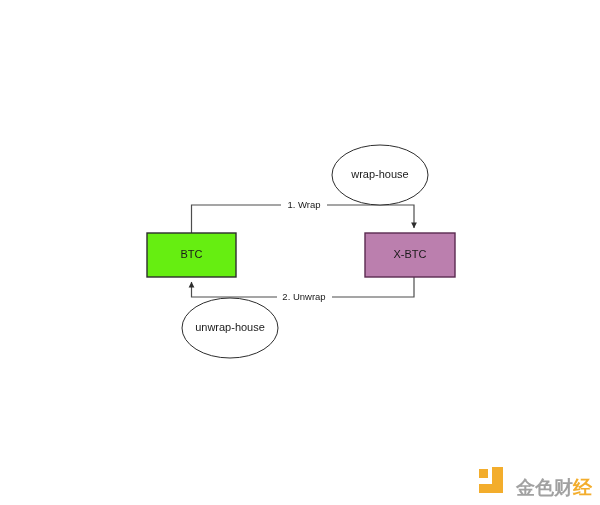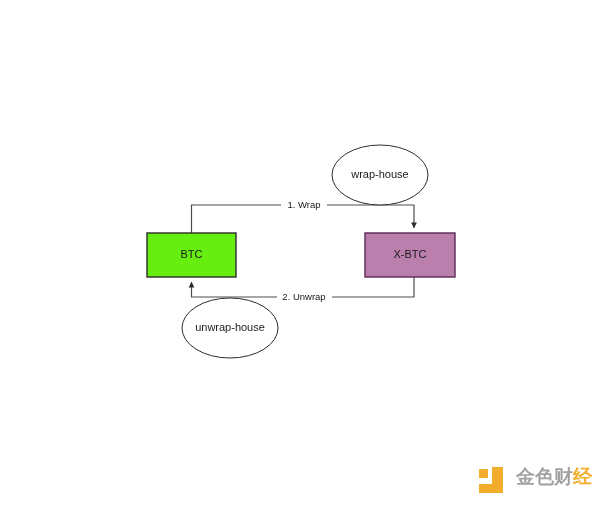--- a/index.html
+++ b/index.html
@@ -48,21 +48,21 @@
     fill: none;
     stroke: #4d4d4d;
     stroke-width: 1.2;
   }
   
   #watermark {
     position: absolute;
     right: 8px;
     bottom: 8px;
     display: flex;
-    align-items: flex-start;
+    align-items: flex-end;
     gap: 7px;
     opacity: 0.92;
   }
   #wm-mark {
     position: relative;
     width: 30px;
     height: 30px;
     flex: none;
   }
   #wm-mark .sq {

